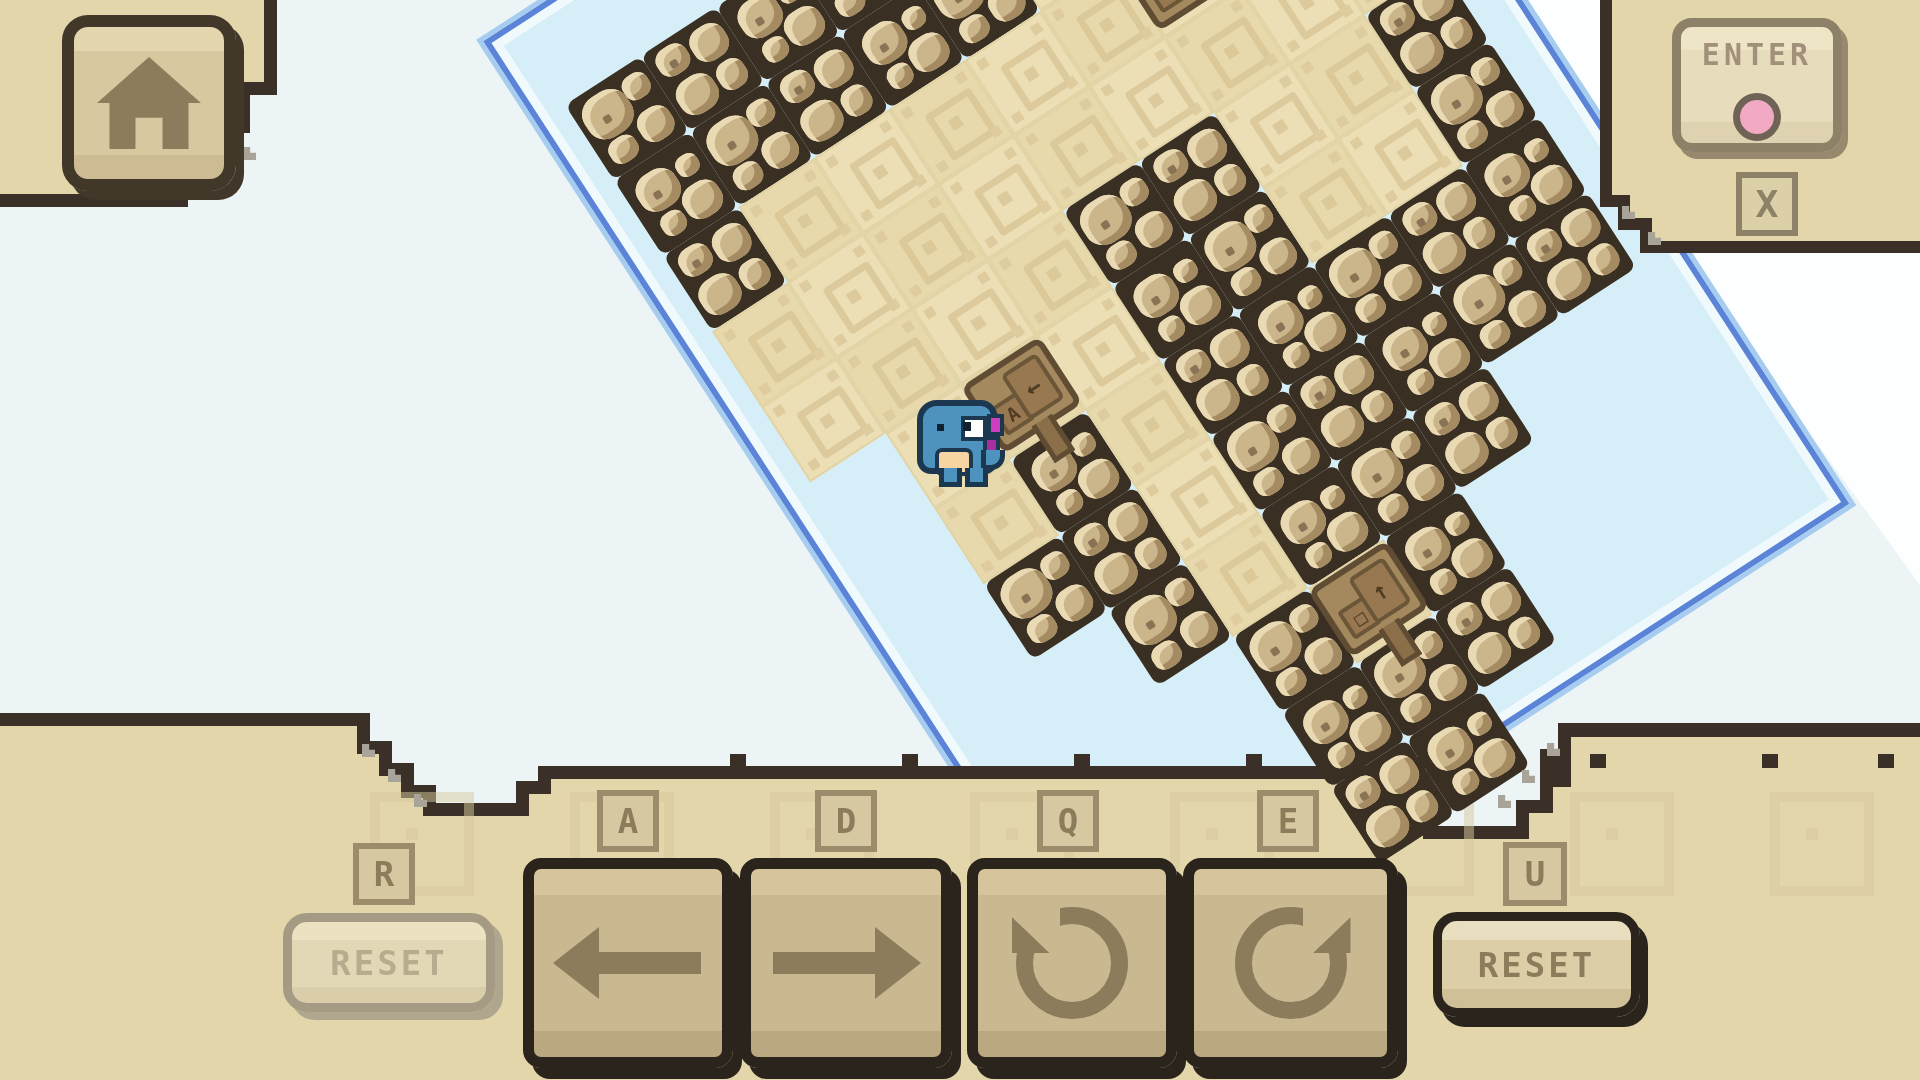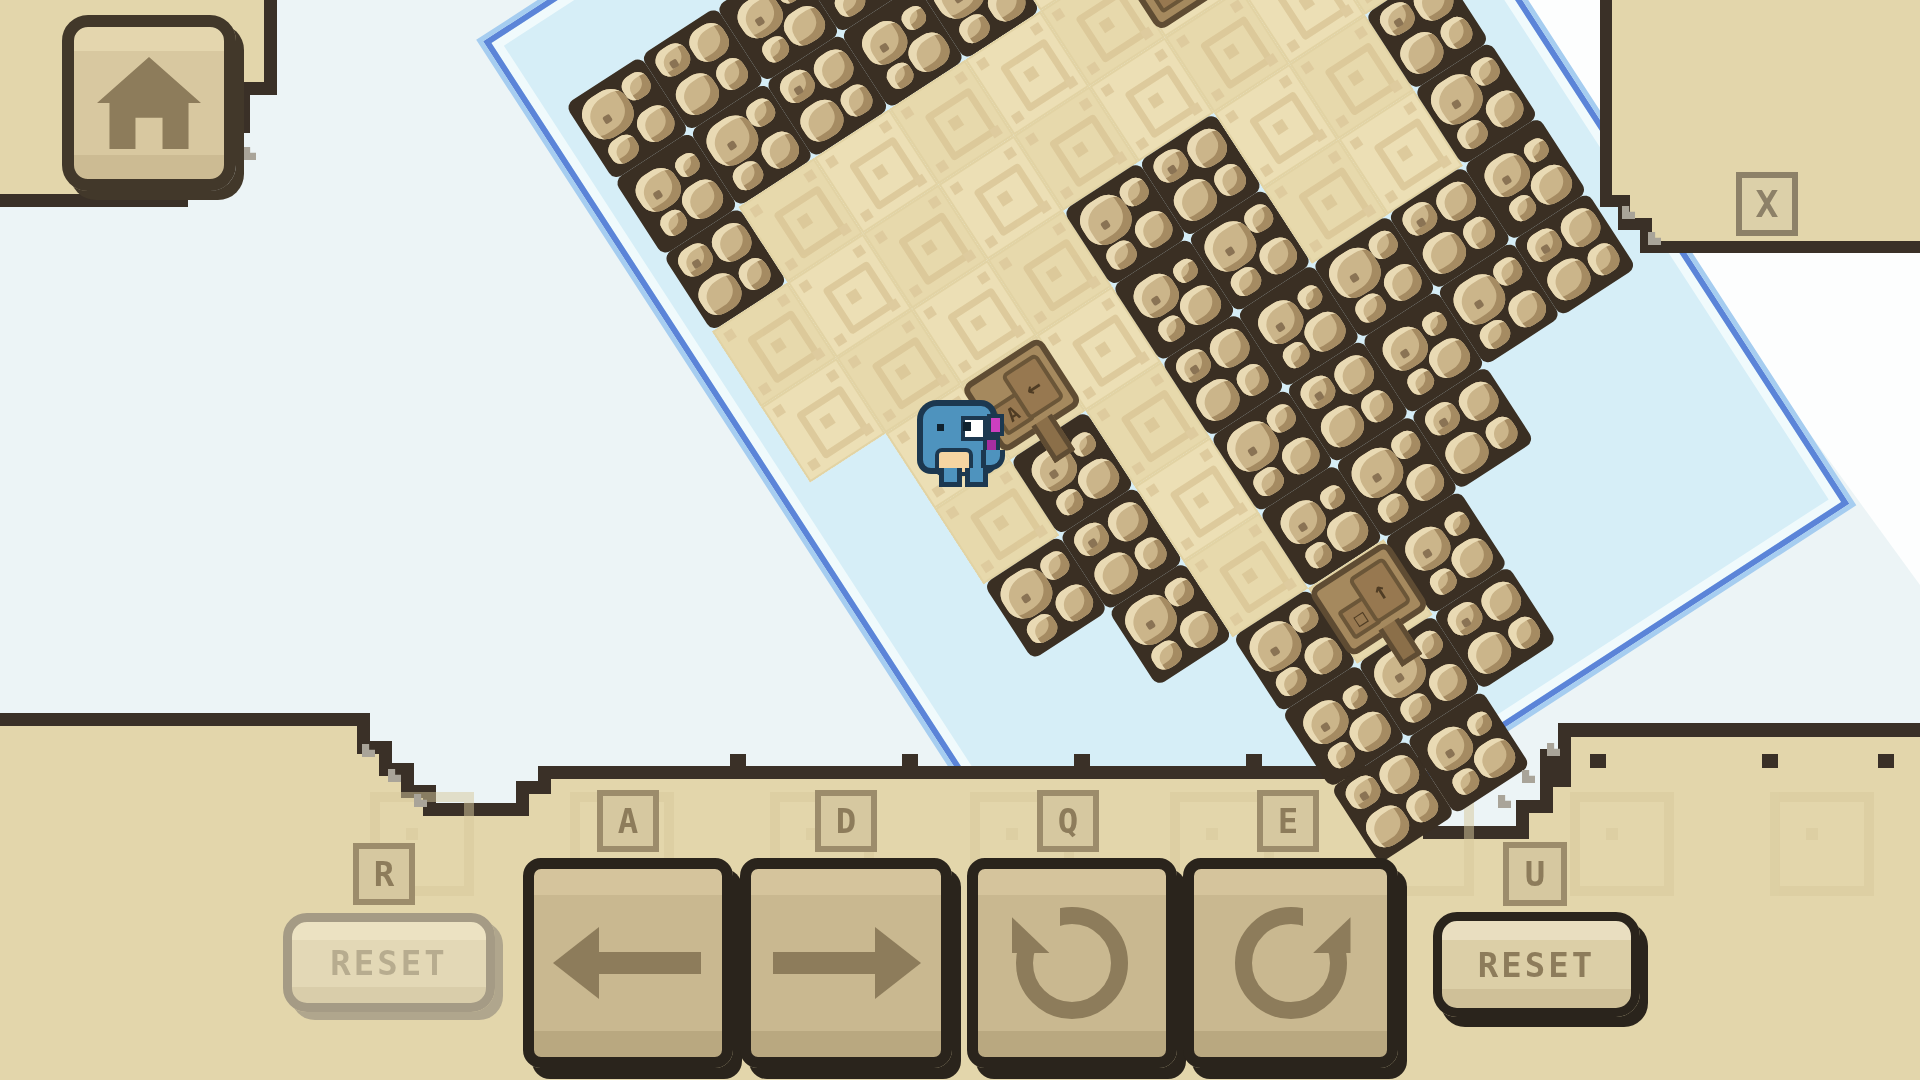--- a/index.html
+++ b/index.html
@@ -785,20 +785,24 @@
 
   <div class="tl-dark"></div>
   <div class="tl-tan"></div>
   <div class="tr-dark"></div>
   <div class="tr-tan"></div>
 
   <div id="btn-home">
     <div class="house"></div>
   </div>
 
+  <div id="btn-enter">
+    <div class="enter-label">ENTER</div>
+    <div class="enter-dot"></div>
+  </div>
   <div class="keyhint" id="key-x">X</div>
 
   <div class="keyhint" id="key-r">R</div>
   <div class="pillbtn" id="btn-reset">RESET</div>
 
   <div class="keyhint" id="key-a">A</div>
   <div class="bigbtn" id="btn-a">
     <div class="arrow left">
       <div class="a-head"></div>
         <div class="a-shaft"></div>

